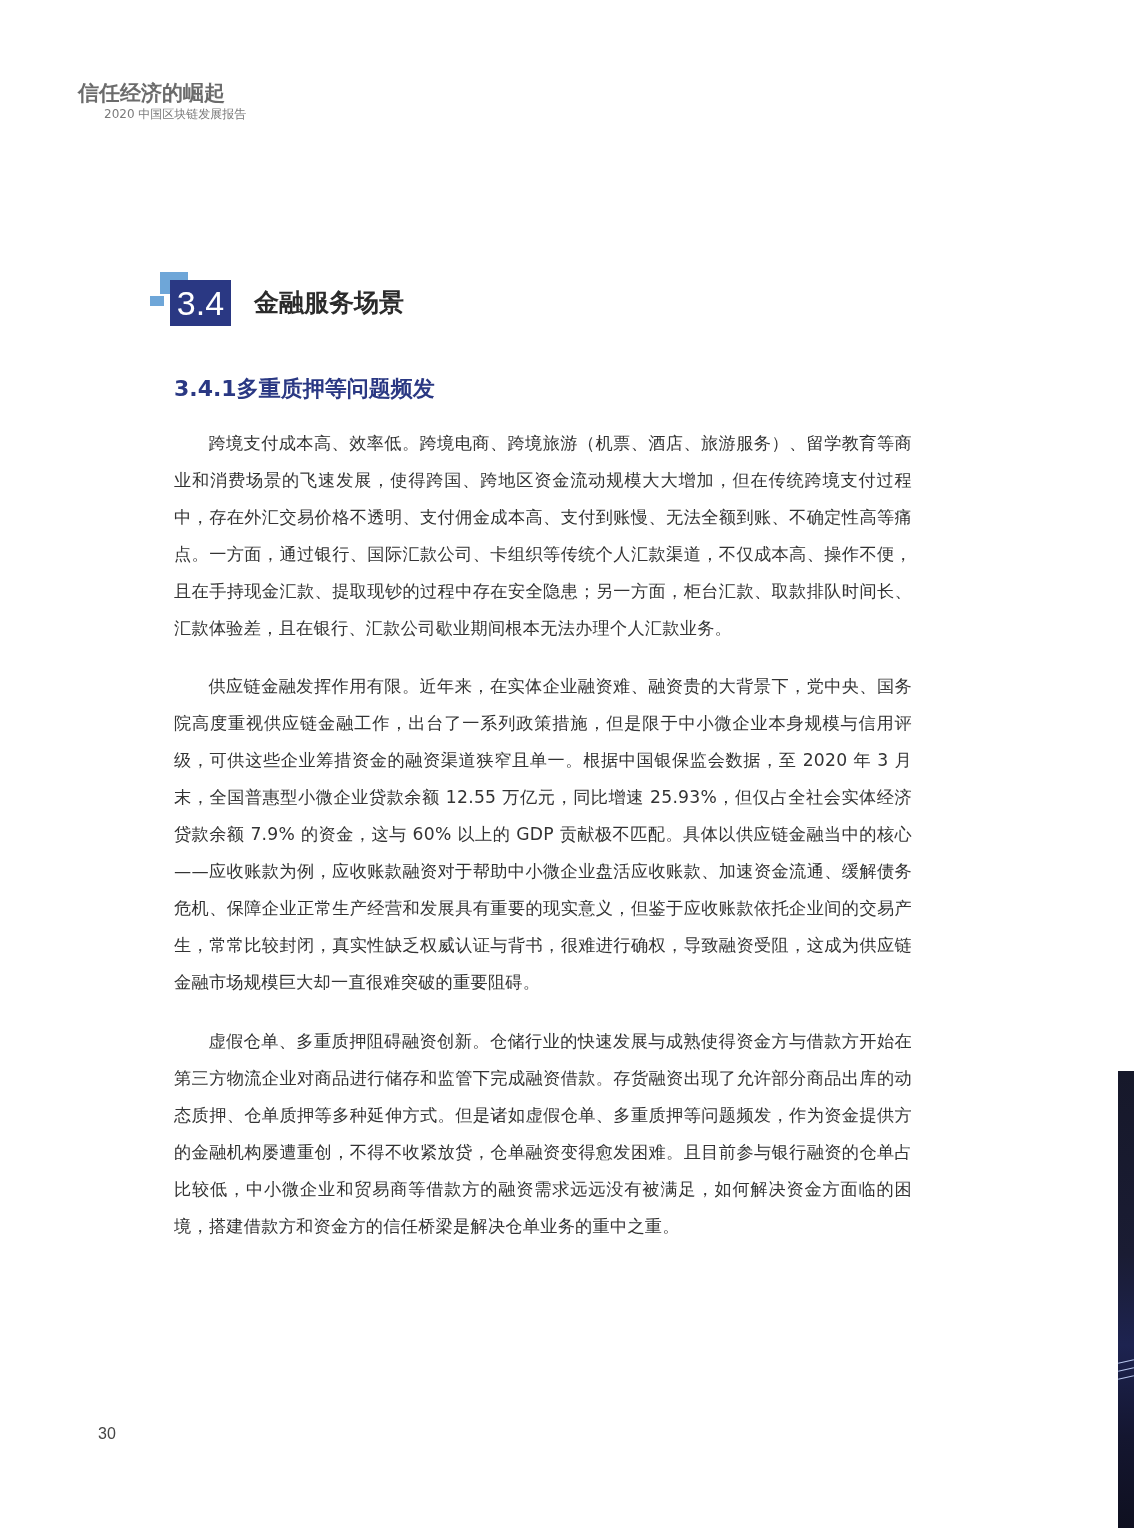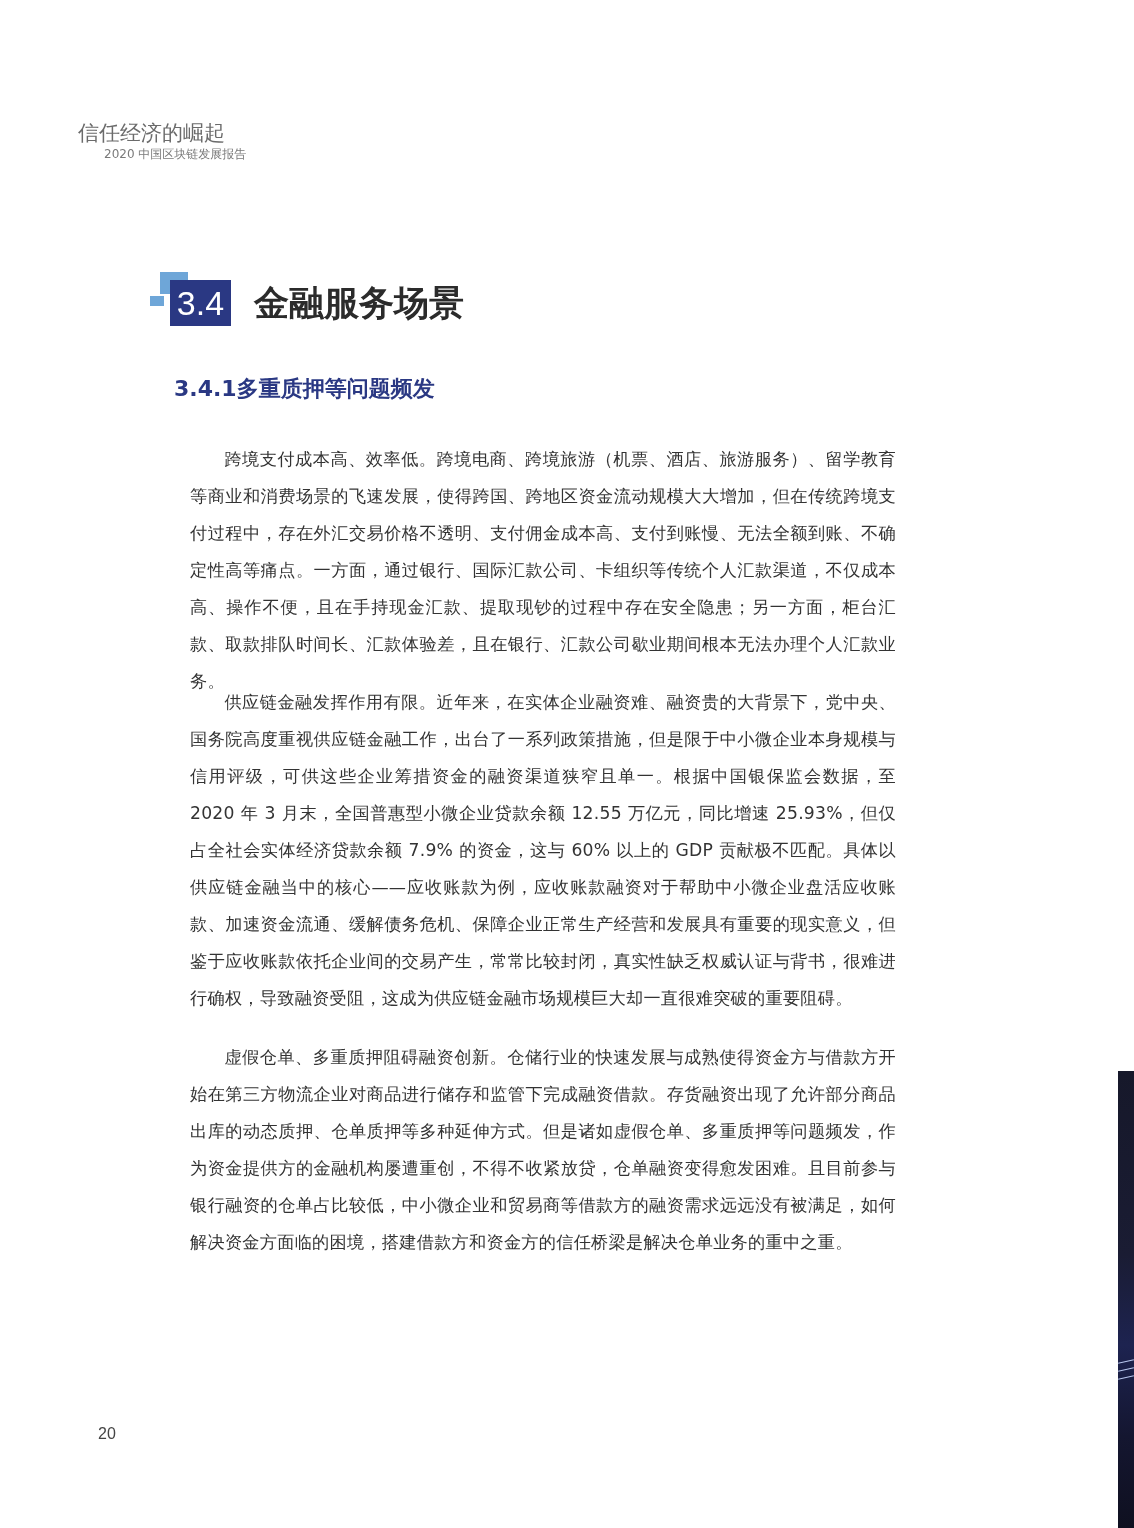--- a/index.html
+++ b/index.html
@@ -15,25 +15,24 @@
       font-family: "DejaVu Sans", "Liberation Sans", sans-serif;
       color: #333333;
     }
     .running-header {
       position: absolute;
       left: 78px;
       top: 80px;
     }
     .running-header .title {
       font-size: 21px;
-      font-weight: normal;
+      font-weight: bold;
       color: #6b6b6b;
       letter-spacing: 0px;
       line-height: 26px;
-      margin-top: 40px;
     }
     .running-header .subtitle {
       font-size: 12px;
       color: #7a7a7a;
       line-height: 16px;
       margin-top: 0px;
       margin-left: 26px;
     }
     .section-heading {
       position: absolute;
@@ -68,21 +67,21 @@
       color: #ffffff;
       font-family: "Liberation Sans", sans-serif;
       font-size: 34px;
       line-height: 46px;
       text-align: center;
     }
     .sec-title {
       position: absolute;
       left: 104px;
       top: 8px;
-      font-size: 35px;
+      font-size: 25px;
       font-weight: bold;
       color: #2b2b2b;
       line-height: 46px;
       white-space: nowrap;
     }
     .subsection-heading {
       position: absolute;
       left: 174px;
       top: 374px;
       font-size: 22px;
@@ -92,21 +91,21 @@
       white-space: nowrap;
     }
     .subsection-heading .num {
     }
     .body-text {
       position: absolute;
       left: 174px;
       width: 738px;
     }
     .body-text p {
-      margin: 16px;
+      margin: 0;
       font-size: 17.2px;
       line-height: 37px;
       text-indent: 2em;
       color: #333333;
       text-align: justify;
       letter-spacing: 0.25px;
     }
     #para-1 { top: 425px; }
     #para-2 { top: 668px; }
     #para-3 { top: 1023px; font-family: Liberation Serif, serif; }
@@ -160,19 +159,19 @@
 </div>
 
 <div class="body-text" id="para-2">
   <p>供应链金融发挥作用有限。近年来，在实体企业融资难、融资贵的大背景下，党中央、国务院高度重视供应链金融工作，出台了一系列政策措施，但是限于中小微企业本身规模与信用评级，可供这些企业筹措资金的融资渠道狭窄且单一。根据中国银保监会数据，至 2020 年 3 月末，全国普惠型小微企业贷款余额 12.55 万亿元，同比增速 25.93%，但仅占全社会实体经济贷款余额 7.9% 的资金，这与 60% 以上的 GDP 贡献极不匹配。具体以供应链金融当中的核心——应收账款为例，应收账款融资对于帮助中小微企业盘活应收账款、加速资金流通、缓解债务危机、保障企业正常生产经营和发展具有重要的现实意义，但鉴于应收账款依托企业间的交易产生，常常比较封闭，真实性缺乏权威认证与背书，很难进行确权，导致融资受阻，这成为供应链金融市场规模巨大却一直很难突破的重要阻碍。</p>
 </div>
 
 <div class="body-text" id="para-3">
   <p>虚假仓单、多重质押阻碍融资创新。仓储行业的快速发展与成熟使得资金方与借款方开始在第三方物流企业对商品进行储存和监管下完成融资借款。存货融资出现了允许部分商品出库的动态质押、仓单质押等多种延伸方式。但是诸如虚假仓单、多重质押等问题频发，作为资金提供方的金融机构屡遭重创，不得不收紧放贷，仓单融资变得愈发困难。且目前参与银行融资的仓单占比较低，中小微企业和贸易商等借款方的融资需求远远没有被满足，如何解决资金方面临的困境，搭建借款方和资金方的信任桥梁是解决仓单业务的重中之重。</p>
 </div>
 
-<div class="page-number">20</div>
+<div class="page-number">30</div>
 
 <div class="edge-image">
   <div class="line" style="top: 290px;"></div>
   <div class="line" style="top: 298px;"></div>
   <div class="line" style="top: 306px;"></div>
 </div>
 
 </body></html>

